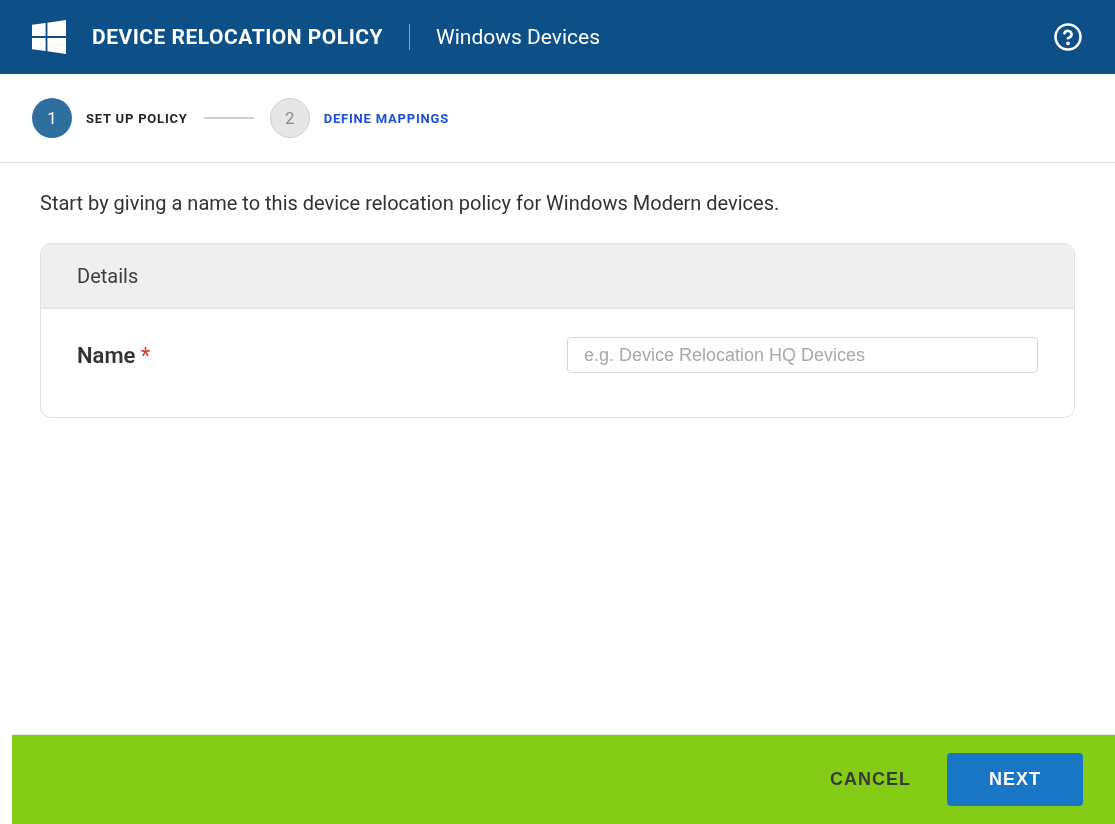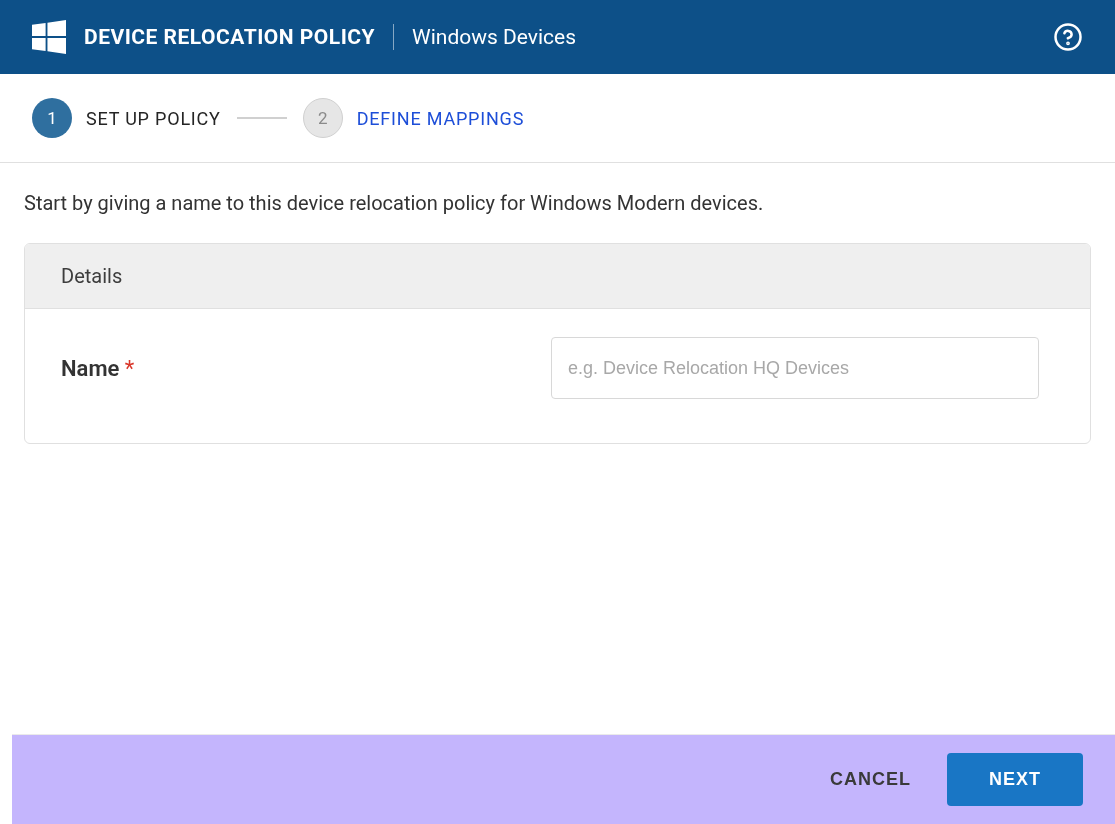--- a/index.html
+++ b/index.html
@@ -21,21 +21,21 @@
       color: #ffffff;
       height: 74px;
       display: flex;
       align-items: center;
       padding: 0 32px;
       justify-content: space-between;
     }
     .header-left {
       display: flex;
       align-items: center;
-      gap: 18px;
+      gap: 26px;
     }
     .windows-logo {
       width: 34px;
       height: 34px;
     }
     .header-title {
       font-size: 21px;
       font-weight: 700;
       letter-spacing: 0.5px;
     }
@@ -78,46 +78,46 @@
     .step-circle.active {
       background: #2f6f9f;
       color: #ffffff;
     }
     .step-circle.inactive {
       background: #e6e6e6;
       color: #8a8a8a;
       border: 1px solid #d0d0d0;
     }
     .step-label {
-      font-size: 18px;
-      font-weight: 400;
+      font-size: 13px;
+      font-weight: 700;
       letter-spacing: 0.8px;
     }
     .step-label.active {
       color: #252525;
     }
     .step-label.inactive {
       color: #1d4ed8;
     }
     .step-connector {
       width: 50px;
       height: 2px;
       background: #d0d0d0;
     }
     .content {
-      padding: 28px 24px;
+      padding: 28px 40px;
     }
     .intro-text {
       font-size: 20px;
       color: #333333;
       margin-bottom: 28px;
     }
     .card {
       border: 1px solid #e0e0e0;
-      border-radius: 6px;
+      border-radius: 11px;
       overflow: hidden;
     }
     .card-header {
       background: #efefef;
       padding: 20px 36px;
       font-size: 20px;
       color: #3d3d3d;
       border-bottom: 1px solid #e0e0e0;
     }
     .card-body {
@@ -130,21 +130,21 @@
       font-weight: 600;
       color: #333333;
       width: 490px;
     }
     .field-required {
       color: #d9372a;
       font-weight: 400;
     }
     .text-input {
       flex: 1;
-      height: 62px;
+      height: 36px;
       padding: 0 16px;
       font-size: 18px;
       border: 1px solid #d8d8d8;
       border-radius: 4px;
       color: #333;
       max-width: 488px;
     }
     .text-input::placeholder {
       color: #a8a8a8;
     }
@@ -153,21 +153,21 @@
       bottom: 0;
       left: 12px;
       right: 0;
       height: 90px;
       display: flex;
       align-items: center;
       justify-content: flex-end;
       padding: 0 32px;
       gap: 30px;
       border-top: 1px solid #eaeaea;
-      background: #c4b5fd;
+      background: #84cc16;
     }
     .btn-cancel {
       background: transparent;
       border: none;
       color: #3a3a3a;
       font-size: 18px;
       font-weight: 700;
       letter-spacing: 1px;
       cursor: pointer;
       padding: 10px 6px;

